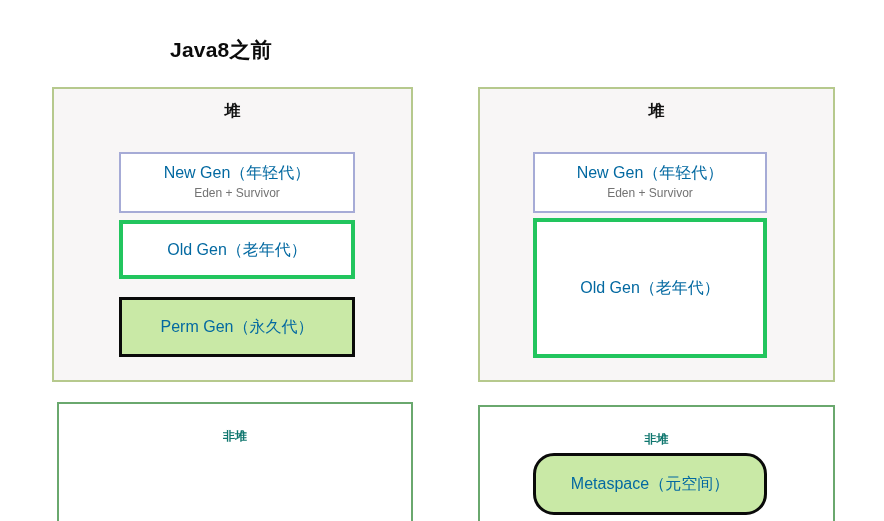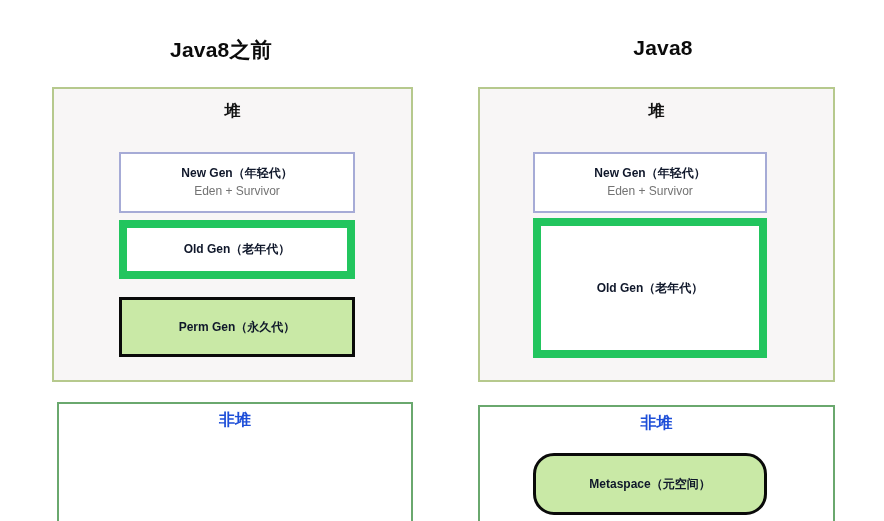--- a/index.html
+++ b/index.html
@@ -59,61 +59,61 @@
 
   
   .nonheap-box {
     position: absolute;
     background: #ffffff;
     border: 2px solid #6aa86e;
     box-sizing: border-box;
   }
   .nonheap-label {
     position: absolute;
-    top: 6px;
+    top: 24px;
     left: 0;
     width: 100%;
     text-align: center;
-    font-size: 16px;
+    font-size: 12px;
     font-weight: 700;
-    color: #1d4ed8;
+    color: #0f766e;
   }
 
   
   .region {
     position: absolute;
     box-sizing: border-box;
     display: flex;
     flex-direction: column;
     align-items: center;
     justify-content: center;
   }
   .region-title {
-    font-size: 12px;
-    font-weight: 700;
-    color: #0f172a;
+    font-size: 16px;
+    font-weight: 400;
+    color: #0369a1;
     line-height: 1.25;
     white-space: nowrap;
   }
   .region-sub {
     font-size: 12px;
     font-weight: 400;
     color: #737373;
     line-height: 1.3;
     margin-top: 3px;
     white-space: nowrap;
   }
 
   .region--newgen {
     background: #ffffff;
     border: 2px solid #a6abd6;
   }
   .region--oldgen {
     background: #ffffff;
-    border: 8px solid #22c55e;
+    border: 4px solid #22c55e;
   }
   .region--highlight {
     background: #c9e9a6;
     border: 3px solid #0a0a0a;
   }
 
   
   .left-heap     { left: 52px;  top: 57px;  width: 361px; height: 295px; }
   .left-newgen   { left: 65px;  top: 63px;  width: 236px; height: 61px;  }
   .left-oldgen   { left: 65px;  top: 131px; width: 236px; height: 59px;  }
@@ -152,21 +152,20 @@
   </div>
 
   <div class="nonheap-box left-nonheap">
     <div class="nonheap-label">非堆</div>
   </div>
 
 </div>
 
 <div class="panel panel-right">
 
-  <div class="panel-title">Java8</div>
 
   <div class="heap-box right-heap">
     <div class="heap-label">堆</div>
 
     <div class="region region--newgen right-newgen">
       <div class="region-title">New Gen（年轻代）</div>
       <div class="region-sub">Eden + Survivor</div>
     </div>
 
     <div class="region region--oldgen right-oldgen">

